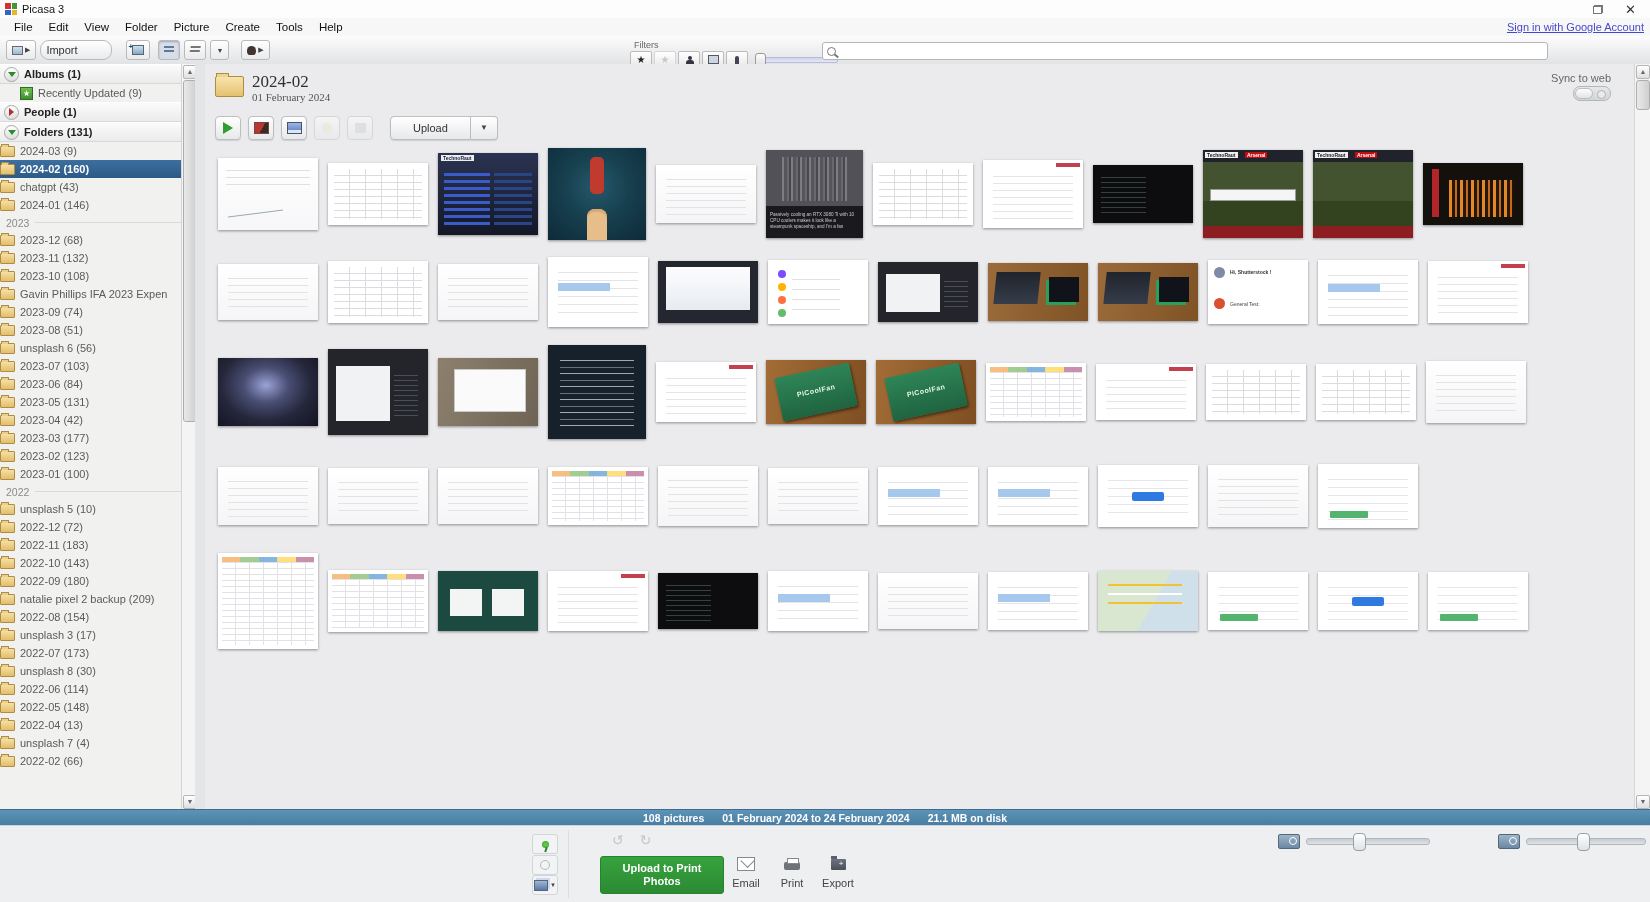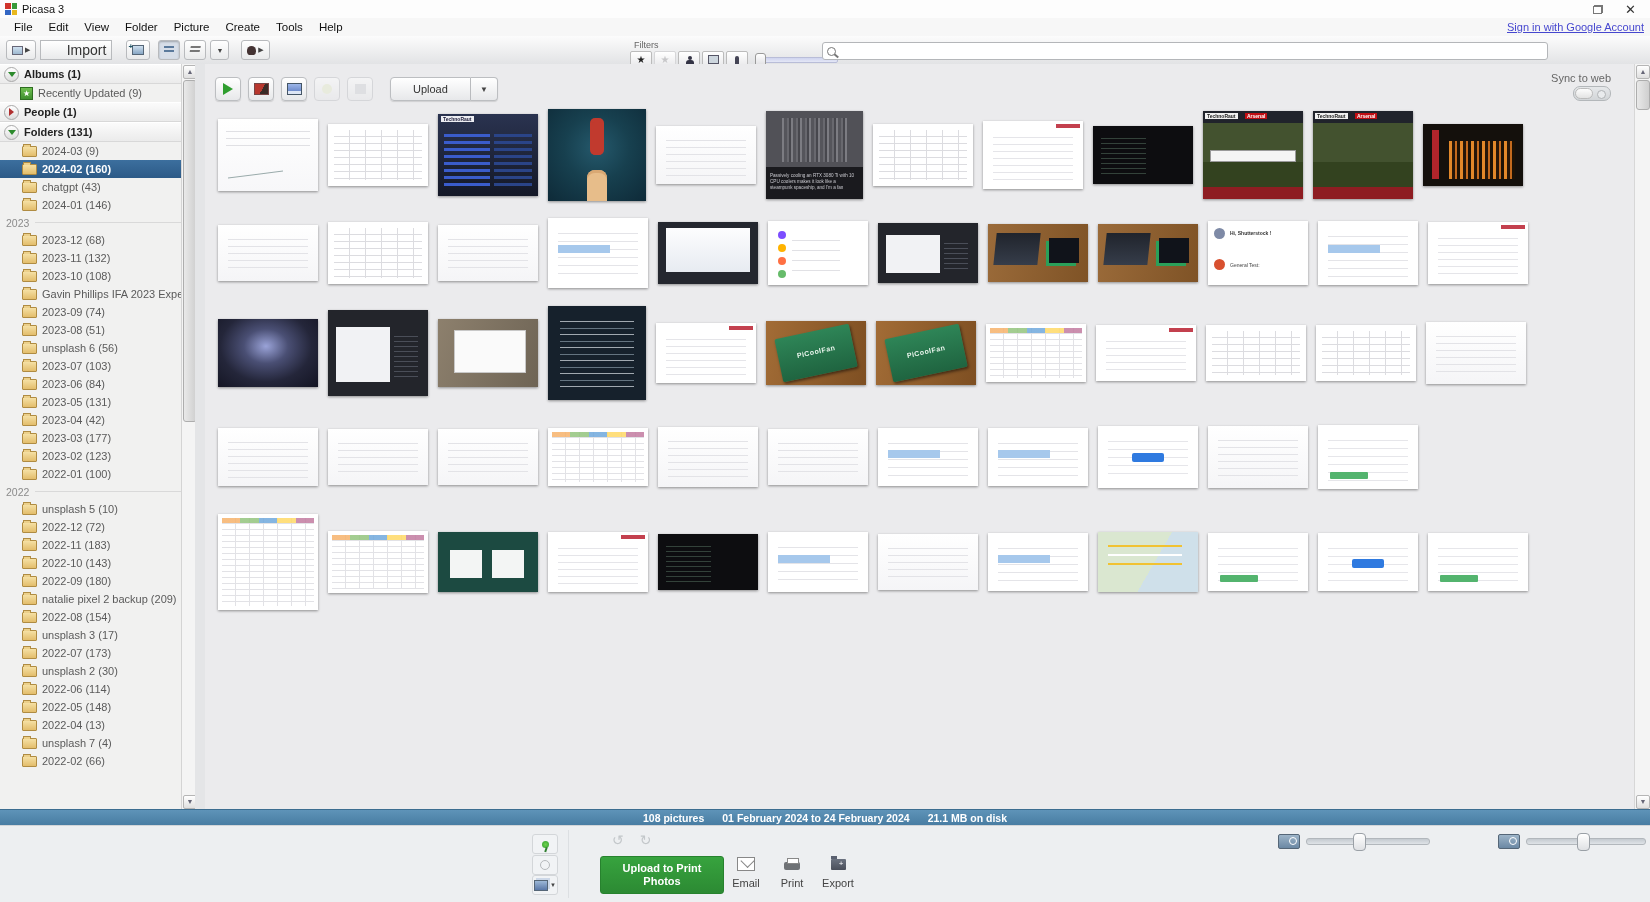--- a/index.html
+++ b/index.html
@@ -18,21 +18,21 @@
   .close-glyph{font-size:13px;color:#333;line-height:1;}
   
   .menubar{position:absolute;left:0;top:18px;right:0;height:18px;background:#f7f7f7;display:flex;align-items:center;padding-left:6px;gap:0;}
   .menu-item{padding:2px 8px;font-size:11.5px;color:#111;}
   .signin{margin-left:auto;padding-right:6px;}
   .signin a{color:#4647cf;text-decoration:underline;font-size:11px;}
   
   .toolbar{position:absolute;left:0;top:36px;right:0;height:28px;background:linear-gradient(#fcfcfc,#e2e3e5);border-bottom:1px solid #c6c8ca;display:flex;align-items:center;}
   .tb-btn{height:18px;background:linear-gradient(#ffffff,#e9eaeb);border:1px solid #b8babd;border-radius:3px;display:flex;align-items:center;justify-content:center;padding:0 5px;margin-left:4px;color:#333;}
   .tb-btn.pressed{background:#d7dee8;box-shadow:inset 0 1px 2px rgba(0,0,0,.25);}
-  .tb-btn.import{width:60px;border-radius:0;justify-content:flex-end;font-size:14px;}
+  .tb-btn.import{width:60px;border-radius:9px;justify-content:flex-start;font-size:11px;}
   .pic-glyph{width:9px;height:7px;background:linear-gradient(#cfe0ef,#9db8cf);border:1px solid #667;margin-right:2px;}
   .caret{font-size:7px;color:#444;}
   .lines-glyph{width:10px;height:8px;background:repeating-linear-gradient(#5b7a9c 0 2px,#0000 2px 4px);}
   .tree-glyph{width:10px;height:8px;background:repeating-linear-gradient(#777 0 2px,#0000 2px 4px);transform:skewX(-12deg);}
   .face-glyph{width:9px;height:9px;border-radius:50% 50% 40% 40%;background:#433;margin-right:2px;}
   .plusfold-glyph{width:10px;height:8px;background:linear-gradient(#cfe0ef,#87a6c4);border:1px solid #567;position:relative;}
   .plusfold-glyph::before{content:"+";position:absolute;left:-5px;top:-4px;font-size:8px;color:#256;font-weight:bold;}
   .filters-block{position:absolute;left:630px;top:2px;}
   .filters-label{font-size:9px;color:#666;margin-left:4px;}
   .filter-row{display:flex;align-items:center;margin-top:1px;}
@@ -49,21 +49,21 @@
   .searchbox{position:absolute;left:822px;top:6px;width:720px;height:16px;background:#fff;border:1px solid #b4b6b9;border-radius:3px;display:flex;align-items:center;padding-left:4px;}
   .mag{width:7px;height:7px;border:1.5px solid #777;border-radius:50%;position:relative;flex:0 0 auto;}
   .mag::after{content:"";position:absolute;left:6px;top:7px;width:5px;height:1.5px;background:#777;transform:rotate(40deg);}
   .search-input{border:none;outline:none;flex:1;height:12px;font-size:11px;background:transparent;margin-left:4px;}
   
   .sidebar{position:absolute;left:0;top:64px;width:195px;bottom:92px;background:#f1f1f0;border-right:1px solid #c9cacc;overflow:hidden;}
   .s-head{height:18px;display:flex;align-items:center;gap:5px;padding-left:4px;font-weight:bold;font-size:11px;background:linear-gradient(#fbfbfb,#ebebeb);border-bottom:1px solid #d8d8d8;border-top:1px solid #fff;}
   .tri-btn{width:13px;height:13px;border-radius:50%;background:linear-gradient(#fff,#ddd);border:1px solid #a8a8a8;display:flex;align-items:center;justify-content:center;flex:0 0 auto;}
   .tri-down{width:0;height:0;border-left:4px solid transparent;border-right:4px solid transparent;border-top:5px solid #2c8a2c;}
   .tri-right{width:0;height:0;border-top:4px solid transparent;border-bottom:4px solid transparent;border-left:5px solid #b03030;}
-  .s-item{height:18px;display:flex;align-items:center;padding-left:22px;gap:5px;color:#5a5a5a;font-size:11px;white-space:nowrap;}
+  .s-item{height:18px;display:flex;align-items:center;gap:5px;color:#5a5a5a;font-size:11px;white-space:nowrap;}
   .s-item.sel{background:linear-gradient(#3c6f9e,#2c5a87);color:#fff;font-weight:bold;}
   .fold{width:13px;height:9px;background:linear-gradient(#f5e0a4,#e3bd6b);border:1px solid #b08c42;border-radius:1px;position:relative;flex:0 0 auto;}
   .fold::before{content:"";position:absolute;left:0;top:-3px;width:6px;height:2px;background:#ecd08a;border:1px solid #b08c42;border-bottom:none;}
   .star-album{width:11px;height:11px;background:linear-gradient(#6fbf4f,#3f8f2f);border:1px solid #2d6d20;color:#fff;font-size:8px;line-height:11px;text-align:center;flex:0 0 auto;}
   .s-year{height:17px;display:flex;align-items:center;gap:6px;padding-left:6px;color:#8b8b8b;font-size:10.5px;}
   .s-year .yline{flex:1;height:1px;background:#d9d9d9;margin-right:4px;}
   .s-scroll{position:absolute;right:0;top:64px;width:14px;bottom:92px;background:#f4f4f4;border-left:1px solid #d4d4d4;}
   .sb-arrow{position:absolute;left:1px;width:12px;height:12px;background:linear-gradient(#fff,#dfdfdf);border:1px solid #b5b5b5;border-radius:2px;color:#667;font-size:7px;text-align:center;line-height:12px;}
   .sb-thumb{position:absolute;left:1px;width:12px;background:linear-gradient(90deg,#e9e9e9,#cfcfcf);border:1px solid #adadad;border-radius:3px;}
   .splitter{position:absolute;left:195px;top:64px;width:10px;bottom:92px;background:#e4e5e7;border-right:1px solid #d0d1d3;}
@@ -386,21 +386,21 @@
       <div class="s-item">
         <span class="fold"></span>
         <span>2023-03 (177)</span>
       </div>
       <div class="s-item">
         <span class="fold"></span>
         <span>2023-02 (123)</span>
       </div>
       <div class="s-item">
         <span class="fold"></span>
-        <span>2022-01 (100)</span>
+        <span>2023-01 (100)</span>
       </div>
       <div class="s-year">
         <span>2022</span>
         <span class="yline"></span>
       </div>
       <div class="s-item">
         <span class="fold"></span>
         <span>unsplash 5 (10)</span>
       </div>
       <div class="s-item">
@@ -430,21 +430,21 @@
       <div class="s-item">
         <span class="fold"></span>
         <span>unsplash 3 (17)</span>
       </div>
       <div class="s-item">
         <span class="fold"></span>
         <span>2022-07 (173)</span>
       </div>
       <div class="s-item">
         <span class="fold"></span>
-        <span>unsplash 2 (30)</span>
+        <span>unsplash 8 (30)</span>
       </div>
       <div class="s-item">
         <span class="fold"></span>
         <span>2022-06 (114)</span>
       </div>
       <div class="s-item">
         <span class="fold"></span>
         <span>2022-05 (148)</span>
       </div>
       <div class="s-item">
@@ -463,20 +463,27 @@
 </div>
 
 <div class="s-scroll" style="left:181px;">
   <span class="sb-arrow" style="top:1px;">▲</span>
   <span class="sb-thumb" style="top:16px;height:340px;"></span>
   <span class="sb-arrow" style="bottom:1px;">▼</span>
 </div>
 <div class="splitter"></div>
 
 <div class="main">
+  <div class="folder-head">
+    <span class="big-folder"></span>
+    <span>
+      <div class="fh-title">2024-02</div>
+      <div class="fh-date">01 February 2024</div>
+    </span>
+  </div>
   <div class="sync-block">
     <div class="sync-label">Sync to web</div>
     <div class="sync-toggle"></div>
   </div>
   <div class="action-row">
     <span class="a-btn">
         <span class="play-tri"></span>
       </span>
     <span class="a-btn">
         <span class="collage-glyph"></span>

